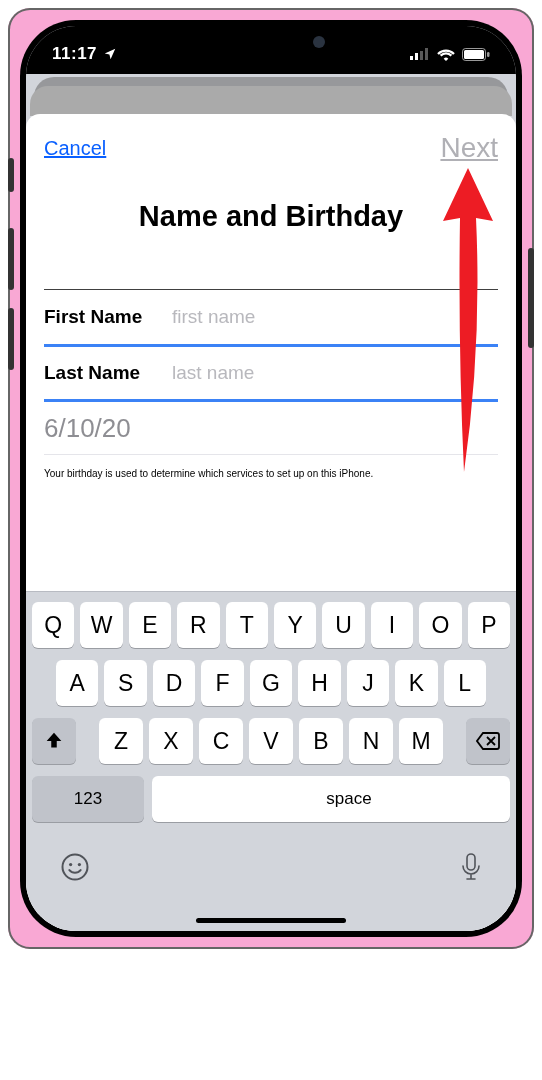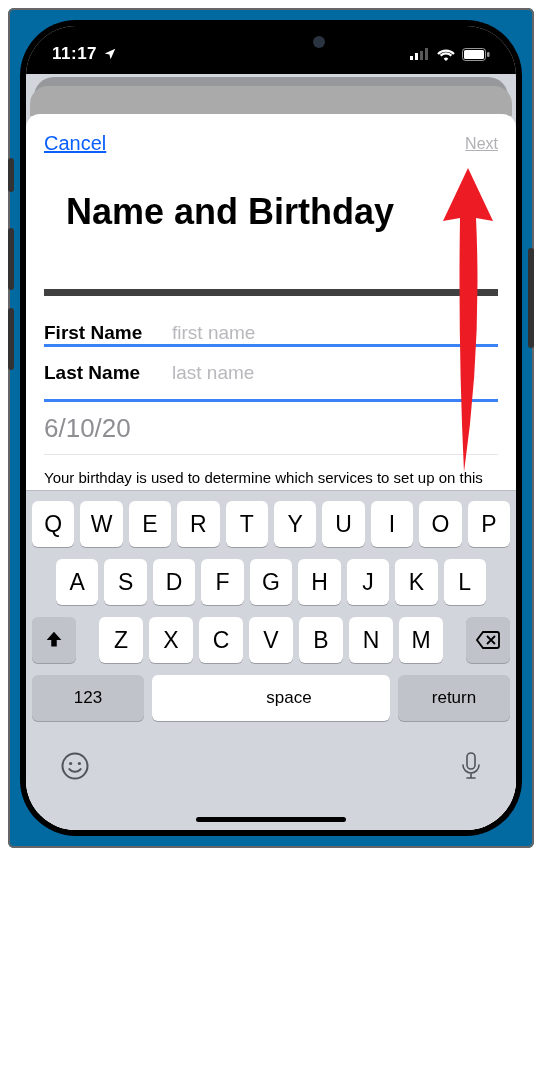--- a/index.html
+++ b/index.html
@@ -1,22 +1,22 @@
 <!DOCTYPE html>
 <html><head>
 <meta charset="utf-8">
 <style>
   * { box-sizing: border-box; margin: 0; padding: 0; }
   html, body { width: 542px; height: 1080px; background: #fff; }
   body { font-family: -apple-system, 'Helvetica Neue', Arial, sans-serif; overflow: hidden; }
 
   
   .device {
-    position: absolute; left: 8px; top: 8px; width: 526px; height: 840px;
-    background: #0369a1; border-radius: 6px; box-shadow: 0 0 0 2px #666 inset;
+    position: absolute; left: 8px; top: 8px; width: 526px; height: 941px;
+    background: #f9a8d4; border-radius: 22px; box-shadow: 0 0 0 2px #666 inset;
   }
   .bezel {
     position: absolute; left: 12px; top: 12px; right: 12px; bottom: 12px;
     background: #000; border-radius: 56px; overflow: hidden;
   }
   .screen {
     position: absolute; left: 6px; top: 6px; right: 6px; bottom: 6px;
     background: #d2d5db; border-radius: 50px; overflow: hidden;
   }
   .side-btn { position: absolute; background: #333; border-radius: 3px; }
@@ -55,36 +55,36 @@
   .sheet-pull2 {
     position:absolute; top: 60px; left: 4px; right: 4px; height: 30px;
     background: #aaa; border-top-left-radius: 18px; border-top-right-radius: 18px;
   }
 
   .navbar {
     display: flex; justify-content: space-between; align-items: center;
     padding: 18px 18px 10px 18px;
   }
   .cancel { color: #0a60ff; font-size: 20px; text-decoration: underline; cursor: pointer; }
-  .next { color: #b0b0b5; font-size: 16px; text-decoration: underline; cursor: default; font-weight: 400; }
-
-  .title { text-align: left; font-size: 36px; font-weight: 700; line-height: 1.25; padding: 24px 40px 56px; color: #000; }
+  .next { color: #b0b0b5; font-size: 28px; text-decoration: underline; cursor: default; font-weight: 400; }
+
+  .title { text-align: center; font-size: 29px; font-weight: 700; line-height: 1.25; padding: 24px 40px 56px; color: #000; }
 
   .form { padding: 0 18px; }
   .row {
     display: flex; align-items: center; height: 56px;
     border-top: 3px solid #3b82f6; border-bottom: 1px solid #e5e5ea;
     margin-top: -1px;
   }
-  .row:first-child { border-top: 7px solid #404040; align-items: flex-end; }
+  .row:first-child { border-top: 1px solid #404040; }
   .label { width: 128px; font-size: 19px; font-weight: 600; color: #000; }
   .field { flex: 1; border: none; outline: none; font-size: 19px; color: #000; background: transparent; }
   .field::placeholder { color: #b8b8bd; }
   .birthday-val { flex:1; font-size: 26px; color: #8e8e93; }
-  .footnote { font-size: 15px; color: #000; padding: 12px 0 0 0; line-height: 1.4; }
+  .footnote { font-size: 10px; color: #000; padding: 12px 0 0 0; line-height: 1.4; }
 
   
   .keyboard {
     position: absolute; left: 0; right: 0; bottom: 0; height: 340px;
     background: #d2d5db; border-top: 1px solid #b8bbc2;
     display: flex; flex-direction: column; padding: 10px 6px 0 6px;
   }
   .krow { display: flex; gap: 6px; justify-content: center; margin-bottom: 12px; }
   .key {
     background: #fff; border-radius: 6px; height: 46px; flex: 1;
@@ -242,21 +242,20 @@
               <svg width="24" height="18" viewBox="0 0 24 18">
                   <path fill="none" stroke="#000" stroke-width="1.8" d="M7 1h14a2 2 0 012 2v12a2 2 0 01-2 2H7L1 9 7 1z"></path>
                   <path stroke="#000" stroke-width="1.8" d="M11 5l8 8M19 5l-8 8"></path>
                 </svg>
             </span>
           </div>
         </div>
         <div class="krow r4">
           <div class="key num">123</div>
           <div class="key space">space</div>
-          <div class="key ret">return</div>
         </div>
         <div class="kbottom">
           <span class="icn">
             <span>
               <svg width="30" height="30" viewBox="0 0 24 24">
                   <circle cx="12" cy="12" r="10" fill="none" stroke="#51545a" stroke-width="1.6"></circle>
                   <circle cx="8.5" cy="10" r="1.3" fill="#51545a"></circle>
                   <circle cx="15.5" cy="10" r="1.3" fill="#51545a"></circle>
                   <path d="M7.5 14.5a5.8 5.8 0 009 0" fill="none" stroke="#51545a" stroke-width="1.6" stroke-linecap="round"></path>
                 </svg>

